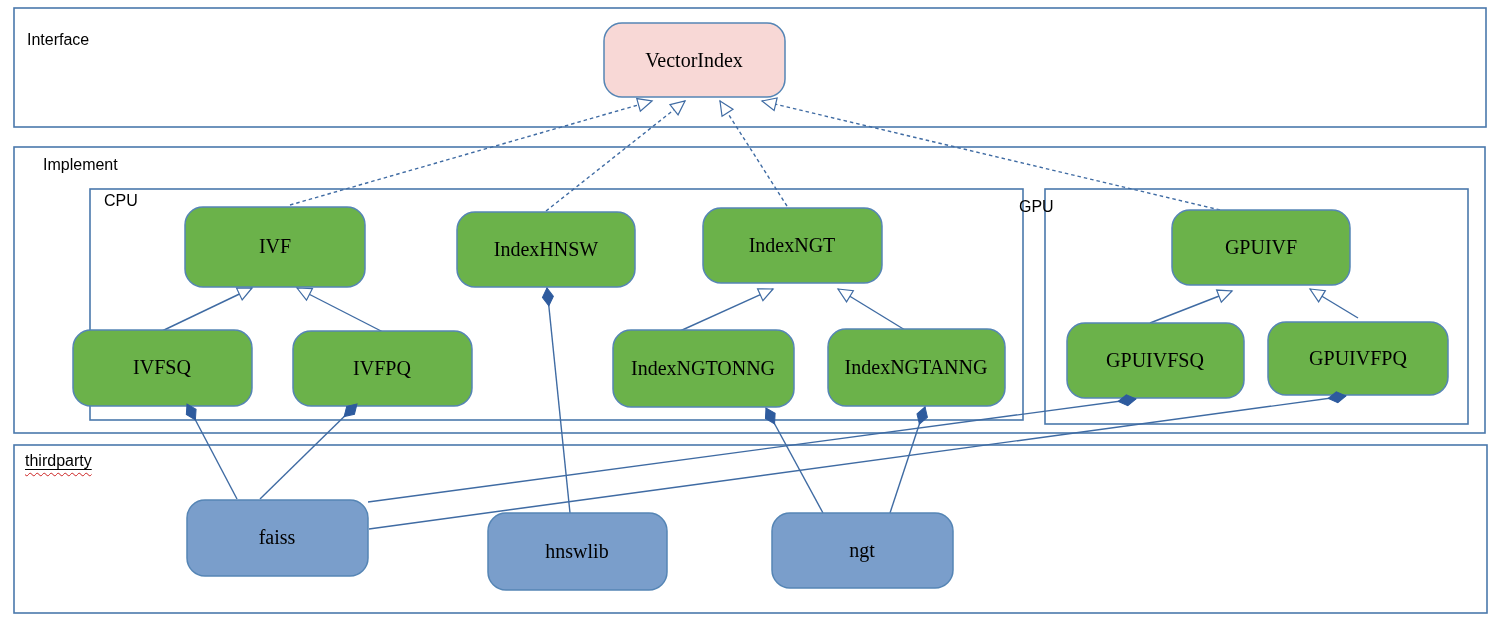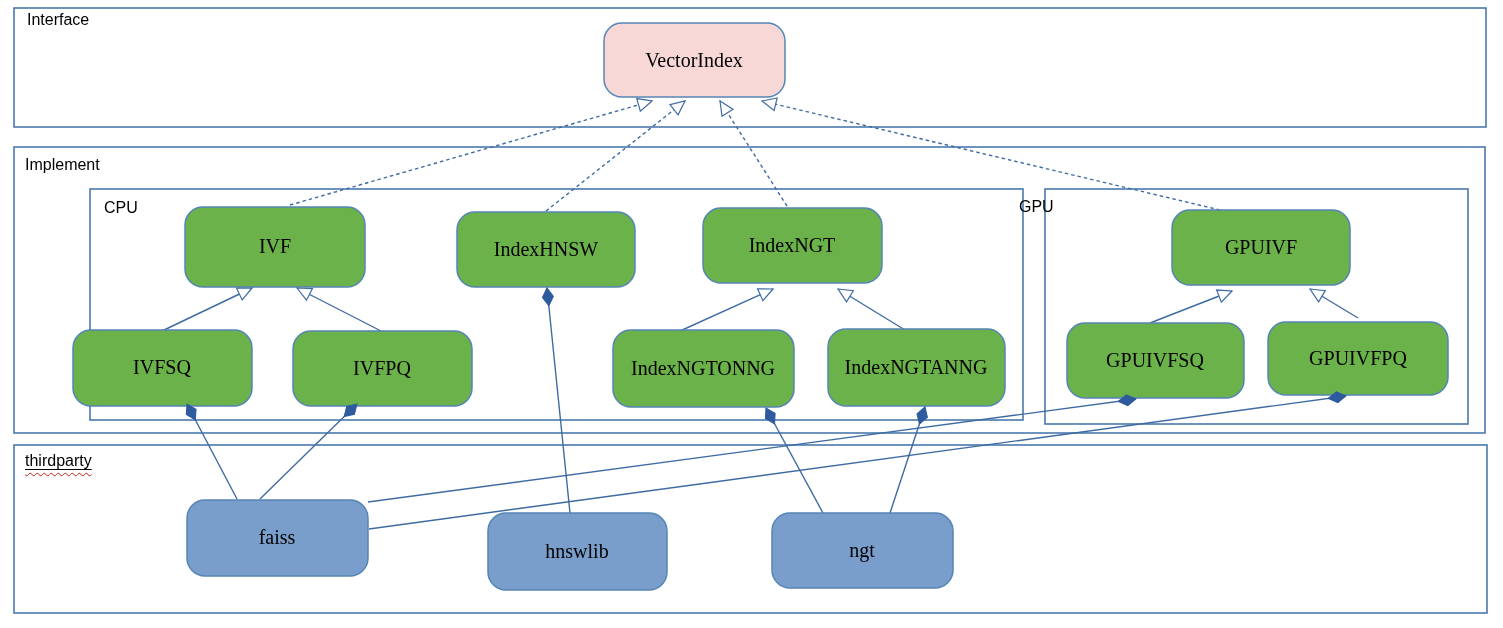--- a/index.html
+++ b/index.html
@@ -133,19 +133,19 @@
 
   <path class="diamond" transform="translate(187,404) rotate(62.2)" d="M0,0 L9,5.5 L18,0 L9,-5.5 Z" fill="#2e5b9e"></path>
   <path class="diamond" transform="translate(357,404) rotate(135.6)" d="M0,0 L9,5.5 L18,0 L9,-5.5 Z" fill="#2e5b9e"></path>
   <path class="diamond" transform="translate(547,288) rotate(84.2)" d="M0,0 L9,5.5 L18,0 L9,-5.5 Z" fill="#2e5b9e"></path>
   <path class="diamond" transform="translate(766,408) rotate(61.6)" d="M0,0 L9,5.5 L18,0 L9,-5.5 Z" fill="#2e5b9e"></path>
   <path class="diamond" transform="translate(925,407) rotate(108.1)" d="M0,0 L9,5.5 L18,0 L9,-5.5 Z" fill="#2e5b9e"></path>
   <path class="diamond" transform="translate(1136,399) rotate(172.4)" d="M0,0 L9,5.5 L18,0 L9,-5.5 Z" fill="#2e5b9e"></path>
   <path class="diamond" transform="translate(1346,396) rotate(172.2)" d="M0,0 L9,5.5 L18,0 L9,-5.5 Z" fill="#2e5b9e"></path>
 </svg>
 
-<div class="clabel" style="left:27px;top:11px">Interface</div>
-<div class="clabel" style="left:25px;top:156px">Implement</div>
-<div class="clabel" style="left:104px;top:199px">CPU</div>
+<div class="clabel" style="left:27px;top:31px">Interface</div>
+<div class="clabel" style="left:43px;top:156px">Implement</div>
+<div class="clabel" style="left:104px;top:192px">CPU</div>
 <div class="clabel" style="left:1019px;top:198px">GPU</div>
 <div class="clabel" style="left:25px;top:452px"><span class="squiggle"><span class="tp-underline">thirdparty</span></span></div>
 
 </div>
 
 </body></html>

